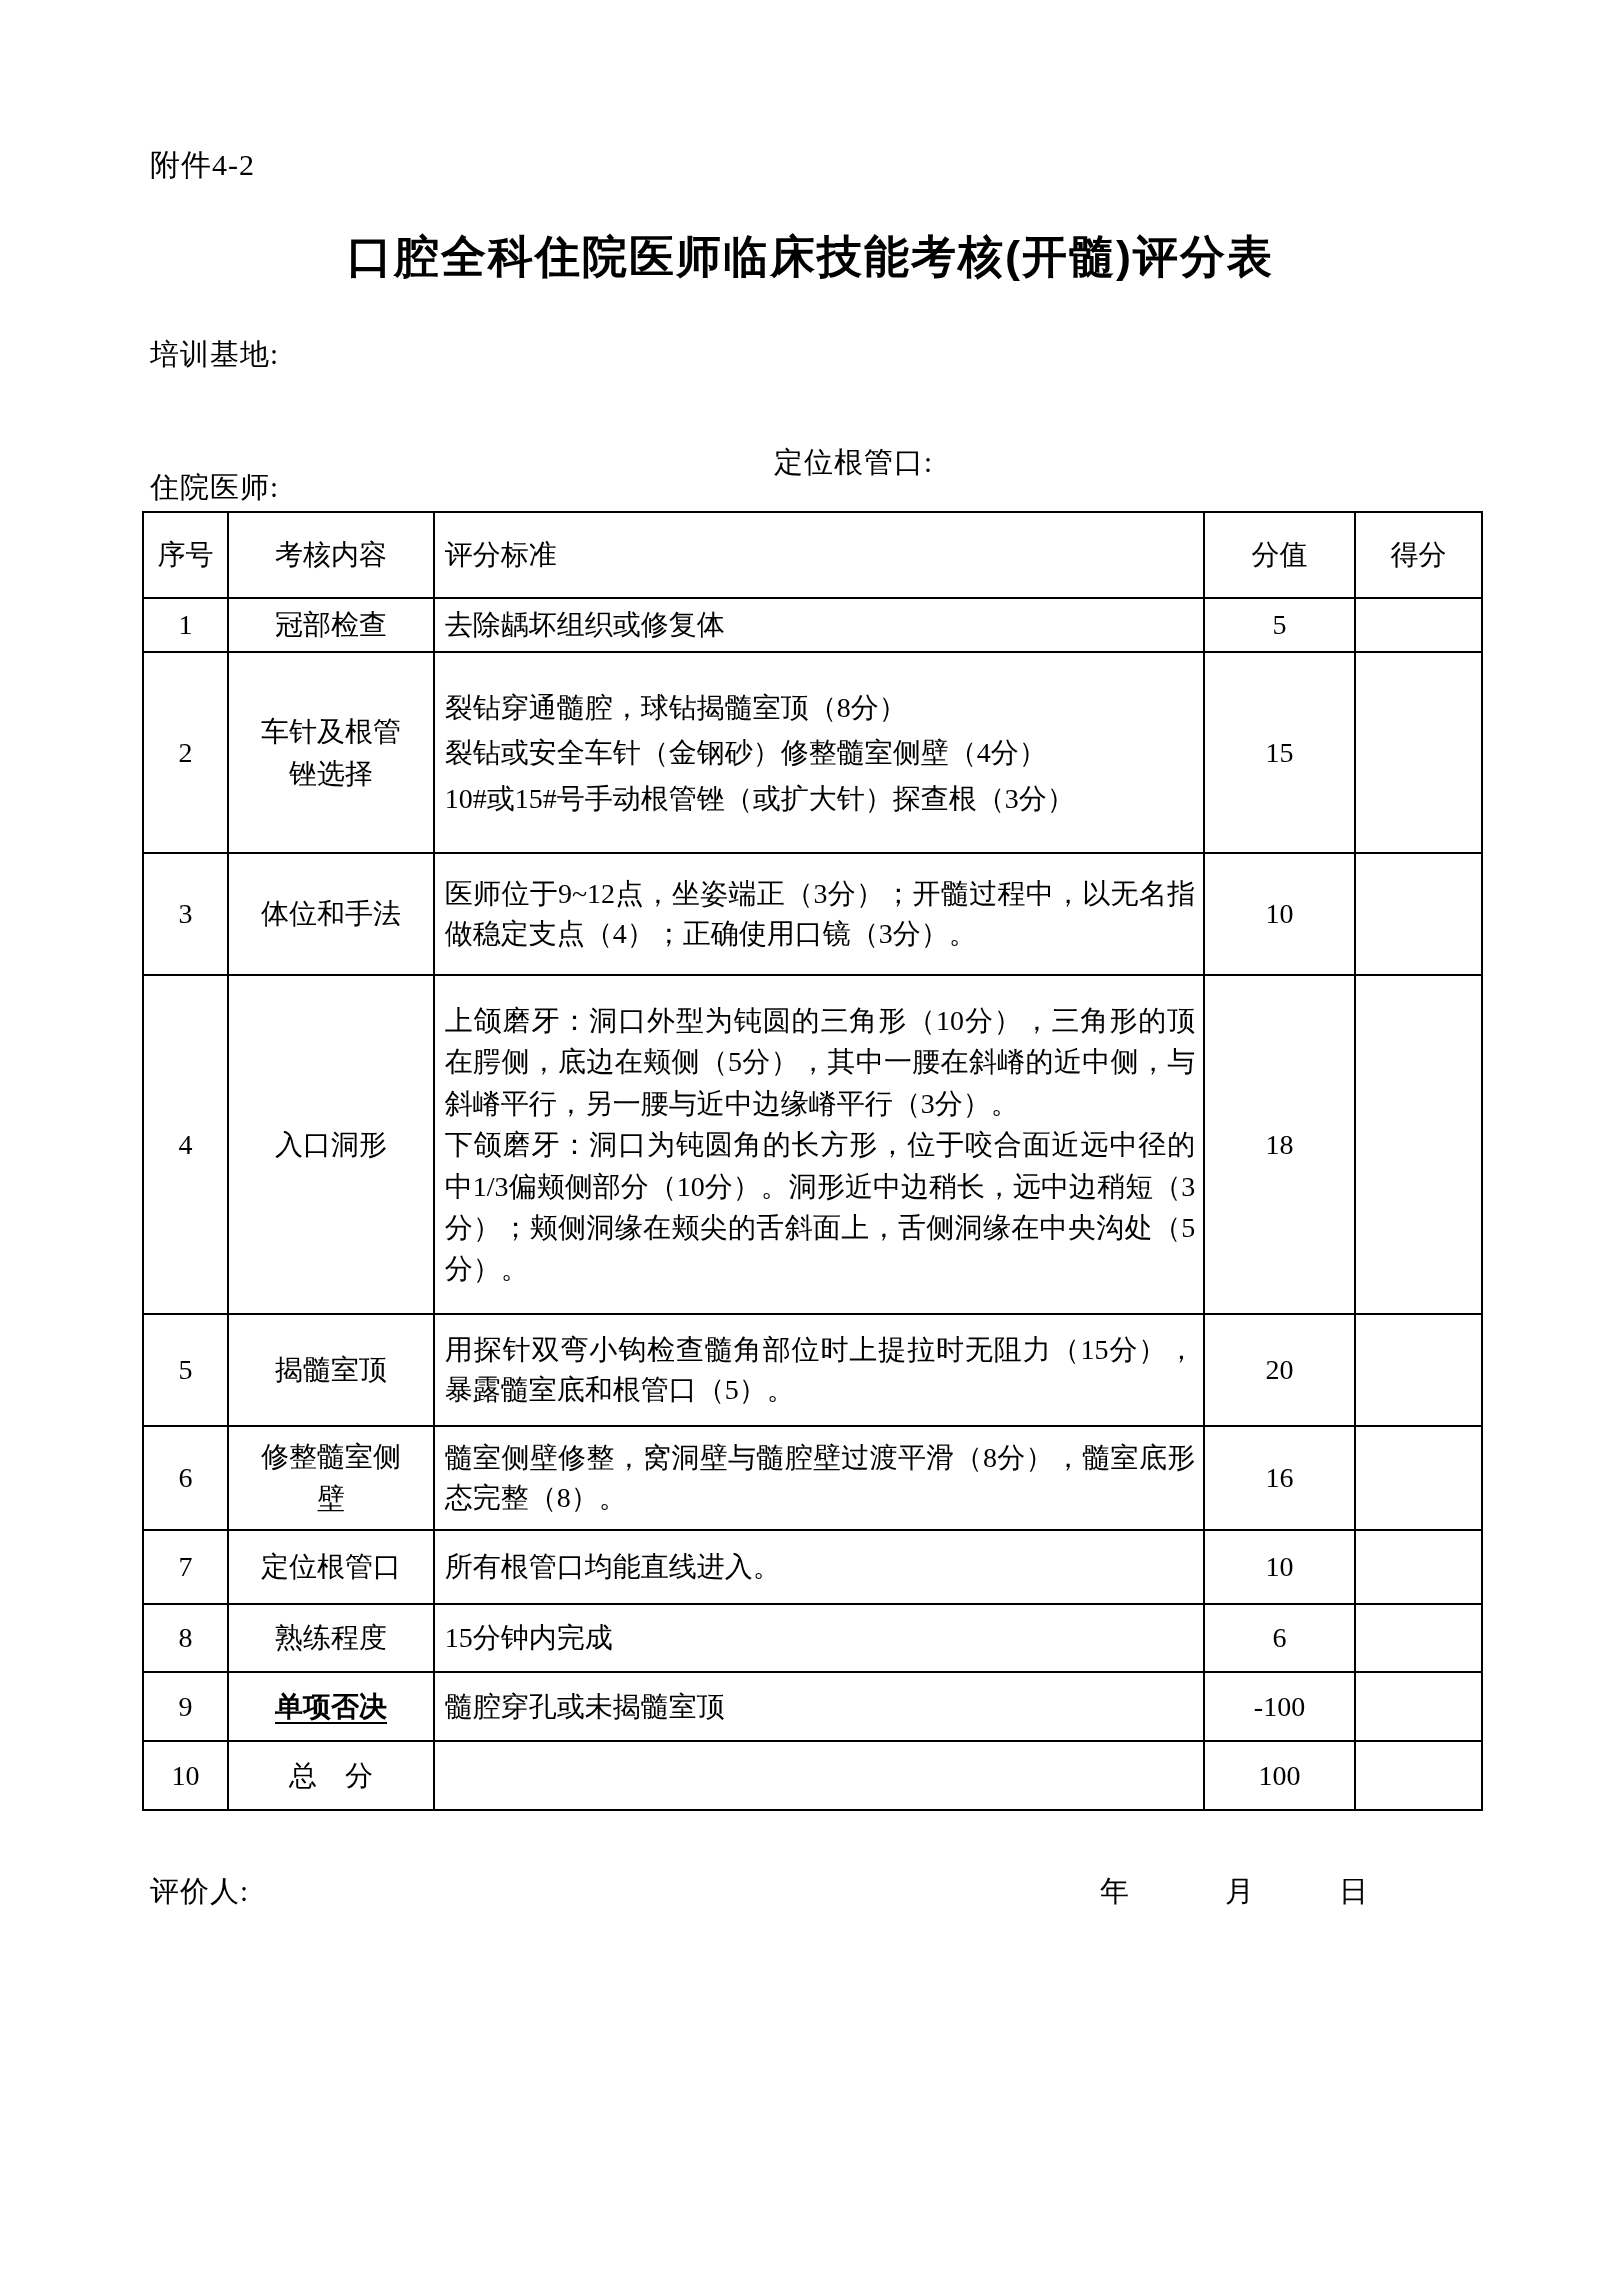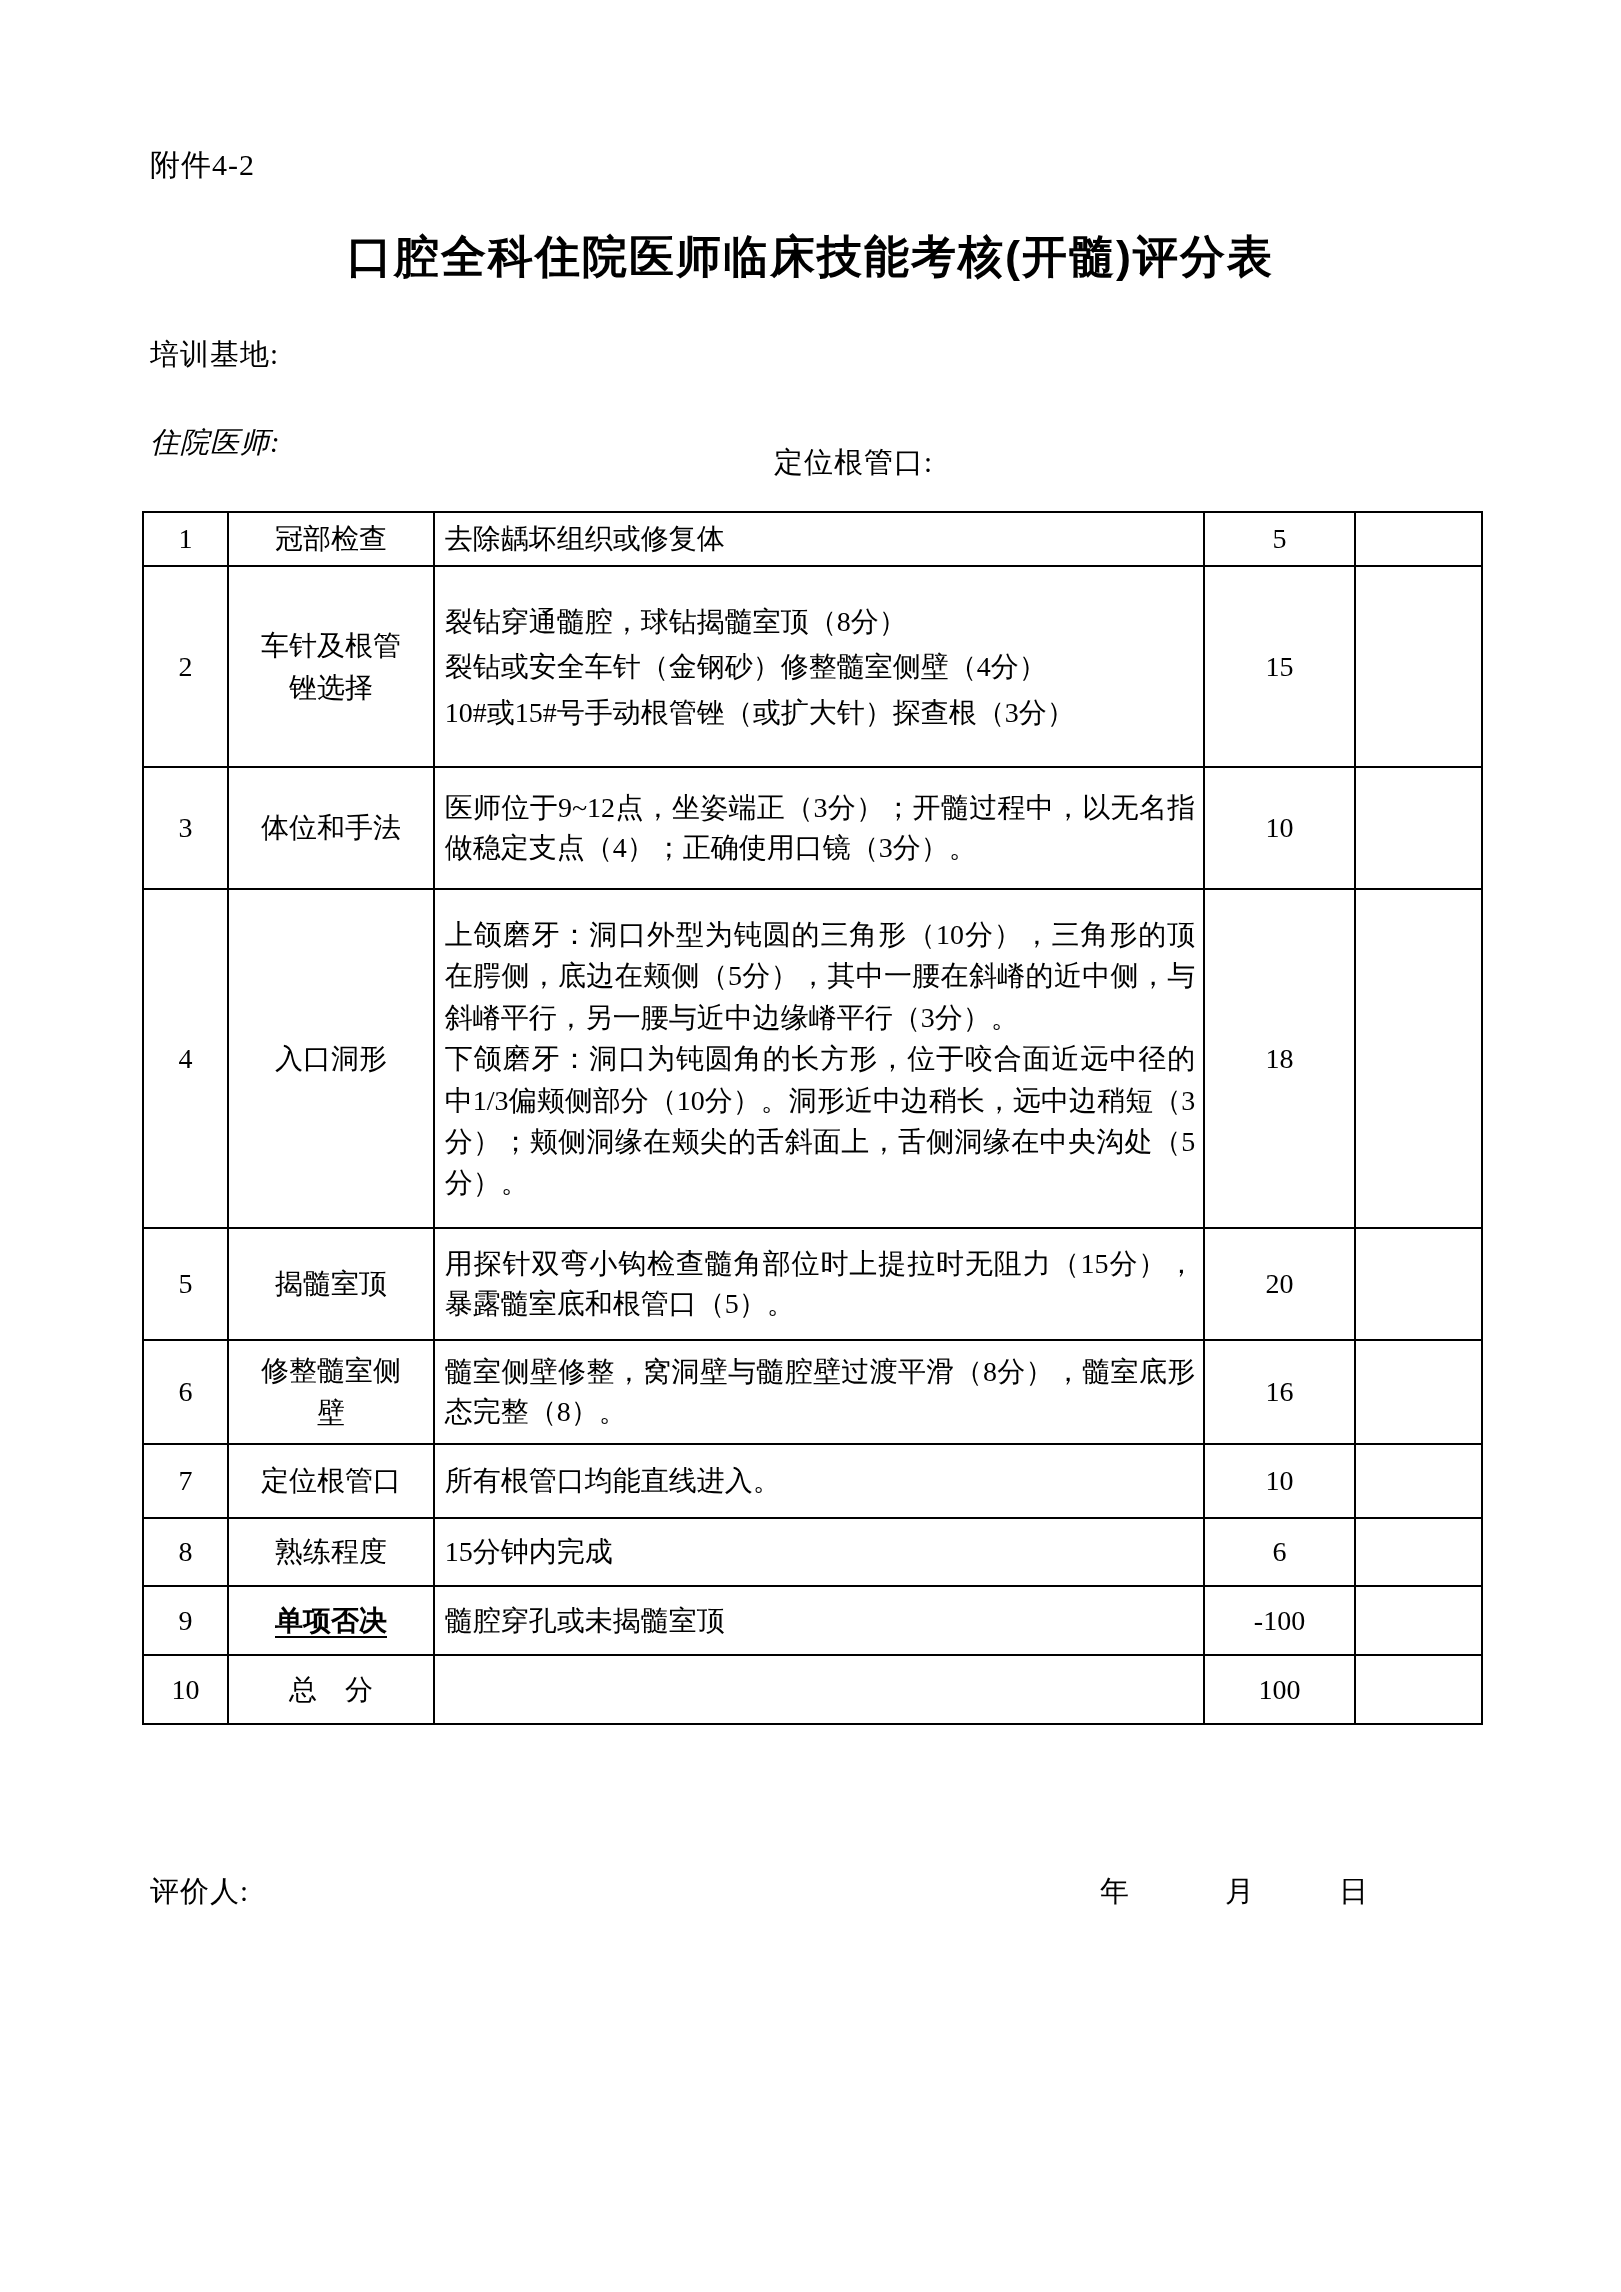--- a/index.html
+++ b/index.html
@@ -31,21 +31,21 @@
     font-weight: 700;
     font-size: 45px;
     letter-spacing: 2px;
   }
   .field-label {
     position: absolute;
     font-size: 29px;
     letter-spacing: 1px;
   }
   .lbl-base { left: 150px; top: 335px; }
-  .lbl-resident { left: 150px; top: 423px; font-style: italic; }
+  .lbl-resident { left: 150px; top: 468px; }
   .lbl-dept { left: 774px; top: 443px; }
 
   table.score-table {
     position: absolute;
     left: 142px;
     top: 511px;
     width: 1340px;
     border-collapse: collapse;
     table-layout: fixed;
     font-size: 28px;
@@ -99,20 +99,27 @@
 
   <table class="score-table">
     <colgroup>
       <col class="col-no">
         <col class="col-content">
         <col class="col-criteria">
         <col class="col-score">
         <col class="col-earned">
     </colgroup>
     <tbody>
+        <tr style="height:86px;">
+      <th class="cell-no">序号</th>
+      <th class="cell-content">考核内容</th>
+      <th class="hdr-criteria">评分标准</th>
+      <th class="cell-score">分值</th>
+      <th class="cell-earned">得分</th>
+    </tr>
 
     <tr style="height:54px;">
       <td class="cell-no">1</td>
       <td class="cell-content">冠部检查</td>
       <td class="cell-criteria">去除龋坏组织或修复体</td>
       <td class="cell-score">5</td>
       <td class="cell-earned"></td>
     </tr>
 
     <tr style="height:201px;">

